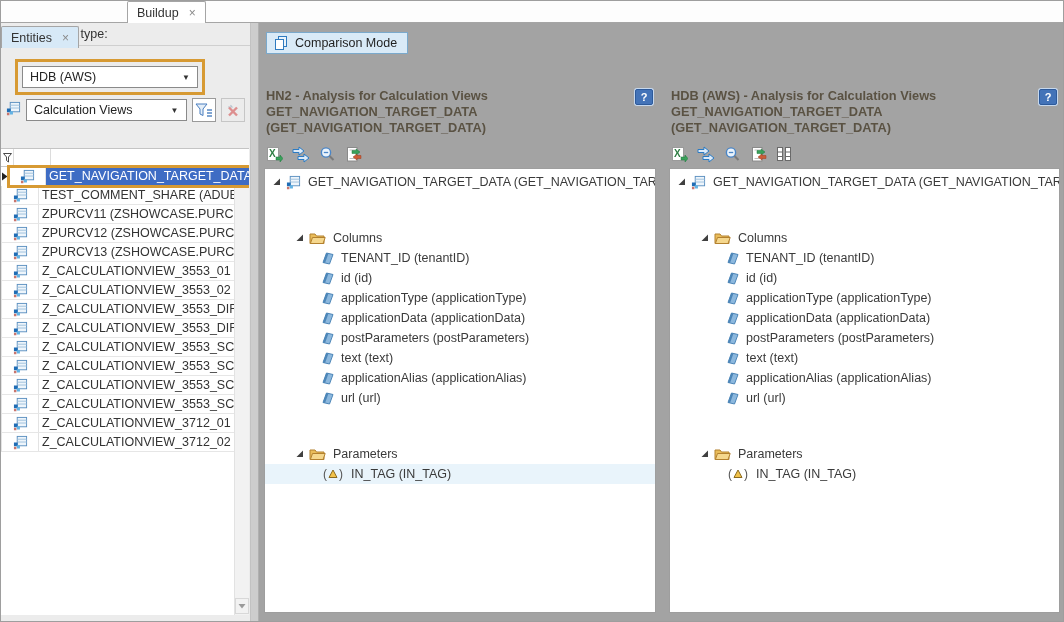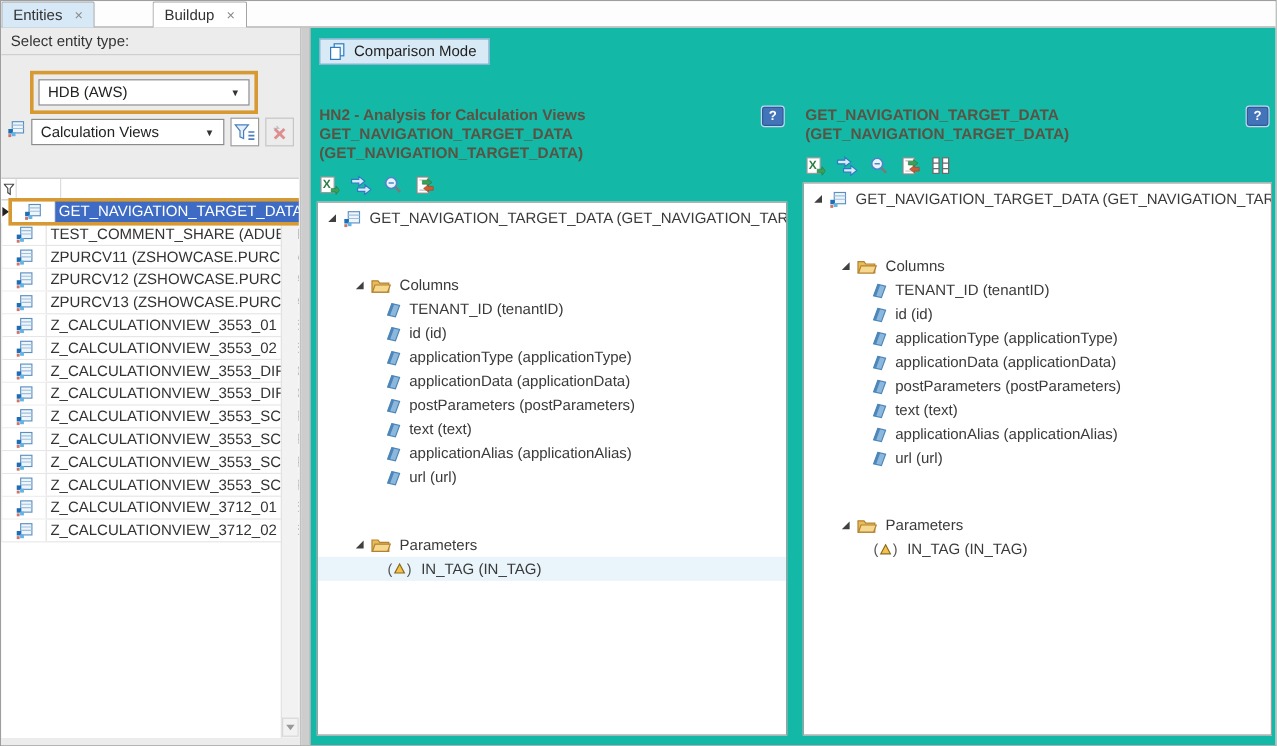--- a/index.html
+++ b/index.html
@@ -8,31 +8,31 @@
     position:relative; width:1064px; height:622px;
     border:1px solid #9e9e9e; background:#fff; overflow:hidden;
     font-family:"Liberation Sans", sans-serif; color:#333;
   }
   
   .tabbar { position:absolute; left:0; top:0; right:0; height:22px;
     background:#fdfdfd; border-bottom:1px solid #a5a5a5; display:flex; z-index:5; }
   .tab { display:flex; align-items:center; gap:10px; padding:0 9px;
     font-size:12.5px; color:#333; height:22px;
     border:1px solid #a5a5a5; border-bottom:none; border-radius:2px 2px 0 0; }
-  .tab.entities { background:#d7e9f7; }
+  .tab.entities { background:#d7e9f7;margin-top:25px; }
   .tab.active { background:#ffffff; position:relative; z-index:6;margin-left:48px; }
   .tab-close { color:#8a8a8a; font-size:12px; line-height:1; }
   .app-close { position:absolute; right:13px; top:3px; color:#6f6f6f; font-size:14px; line-height:1; }
 
   
   .sidebar { position:absolute; left:0; top:22px; width:250px; bottom:0;
     background:#ececec; border-right:1px solid #c2c2c2; }
   .sidebar-header { height:23px; line-height:22px; padding-left:8px;
     font-size:12.5px; color:#333; border-bottom:1px solid #cfcfcf; background:#ececec; }
-  .entity-type-box { margin:13px 0 3px 24px; width:190px;
+  .entity-type-box { margin:13px 0 3px 14px; width:190px;
     border:3px solid #d79a33; padding:4px 4px; background:#ececec; }
   .dropdown { height:22px; background:#fff; border:1px solid #8a8a8a;
     display:flex; align-items:center; justify-content:space-between;
     padding:0 7px; font-size:12.5px; color:#222; }
   .dd-caret { font-size:8px; color:#333; }
   .view-row { display:flex; align-items:center; gap:5px; margin:0 5px 7px 5px; }
   .view-row .dropdown { width:172px; }
   .icon-btn { width:26px; height:24px; background:#fff; border:1px solid #9a9a9a;
     display:flex; align-items:center; justify-content:center; }
   .icon-btn.disabled { background:#ececec; border-color:#c6c6c6; }
@@ -58,21 +58,21 @@
   .scroll-btn { position:absolute; left:0; width:14px; height:16px;
     display:flex; align-items:center; justify-content:center; background:#f2f2f2; }
   .scroll-btn.up { top:1px; }
   .scroll-btn.down { bottom:1px; border:1px solid #d8d8d8; }
 
   
   .divider { position:absolute; left:250px; top:22px; width:8px; bottom:0;
     background:#cdcdcd; border-right:1px solid #b0b0b0; }
 
   
-  .main { position:absolute; left:258px; top:22px; right:0; bottom:0; background:#14b8a6; }
+  .main { position:absolute; left:258px; top:22px; right:0; bottom:0; background:#a3a3a3; }
   .comparison-btn { position:absolute; left:7px; top:9px; height:22px;
     display:flex; align-items:center; gap:6px; padding:0 10px 0 6px;
     background:#d9eaf7; border:1px solid #7aa9cc; font-size:12.5px; color:#1f1f1f; cursor:default; }
   .panel { position:absolute; top:36px; bottom:8px; display:flex; flex-direction:column; }
   .panel.p-left  { left:5px;  width:392px; }
   .panel.p-right { left:410px; width:391px; }
   .panel-head { display:flex; align-items:flex-start; margin-top:29px; }
   .panel-title { flex:1; font-size:12.8px; font-weight:bold; color:#5a5243; line-height:16px; padding-left:2px; }
   .help-badge { width:18px; height:16px; margin:1px 3px 0 0; background:#4373b8;
     border:1px solid #2d5a9b; box-shadow:0 0 0 1px #c6d8ee; border-radius:2px;
@@ -586,20 +586,21 @@
   </span>
             </span>
             <span>IN_TAG (IN_TAG)</span>
           </div>
         </div>
     </div>
 
     <div class="panel p-right">
       <div class="panel-head">
         <div class="panel-title">
+          <div>HDB (AWS) - Analysis for Calculation Views</div>
           <div>GET_NAVIGATION_TARGET_DATA</div>
           <div>(GET_NAVIGATION_TARGET_DATA)</div>
         </div>
         <div class="help-badge">?</div>
       </div>
       <div class="panel-toolbar">
         <svg width="17" height="17" viewBox="0 0 17 17">
     <rect x="1.5" y="1.5" width="11" height="13" fill="#ffffff" stroke="#9a9a9a"></rect>
     <text x="3" y="11" font-size="10" font-weight="bold" fill="#2e7d43" font-family="Liberation Sans, sans-serif">X</text>
     <polygon points="10,11 14,11 14,9 17,12.5 14,16 14,14 10,14" fill="#39a05a" stroke="#1f7a3c" stroke-width="0.5"></polygon>

